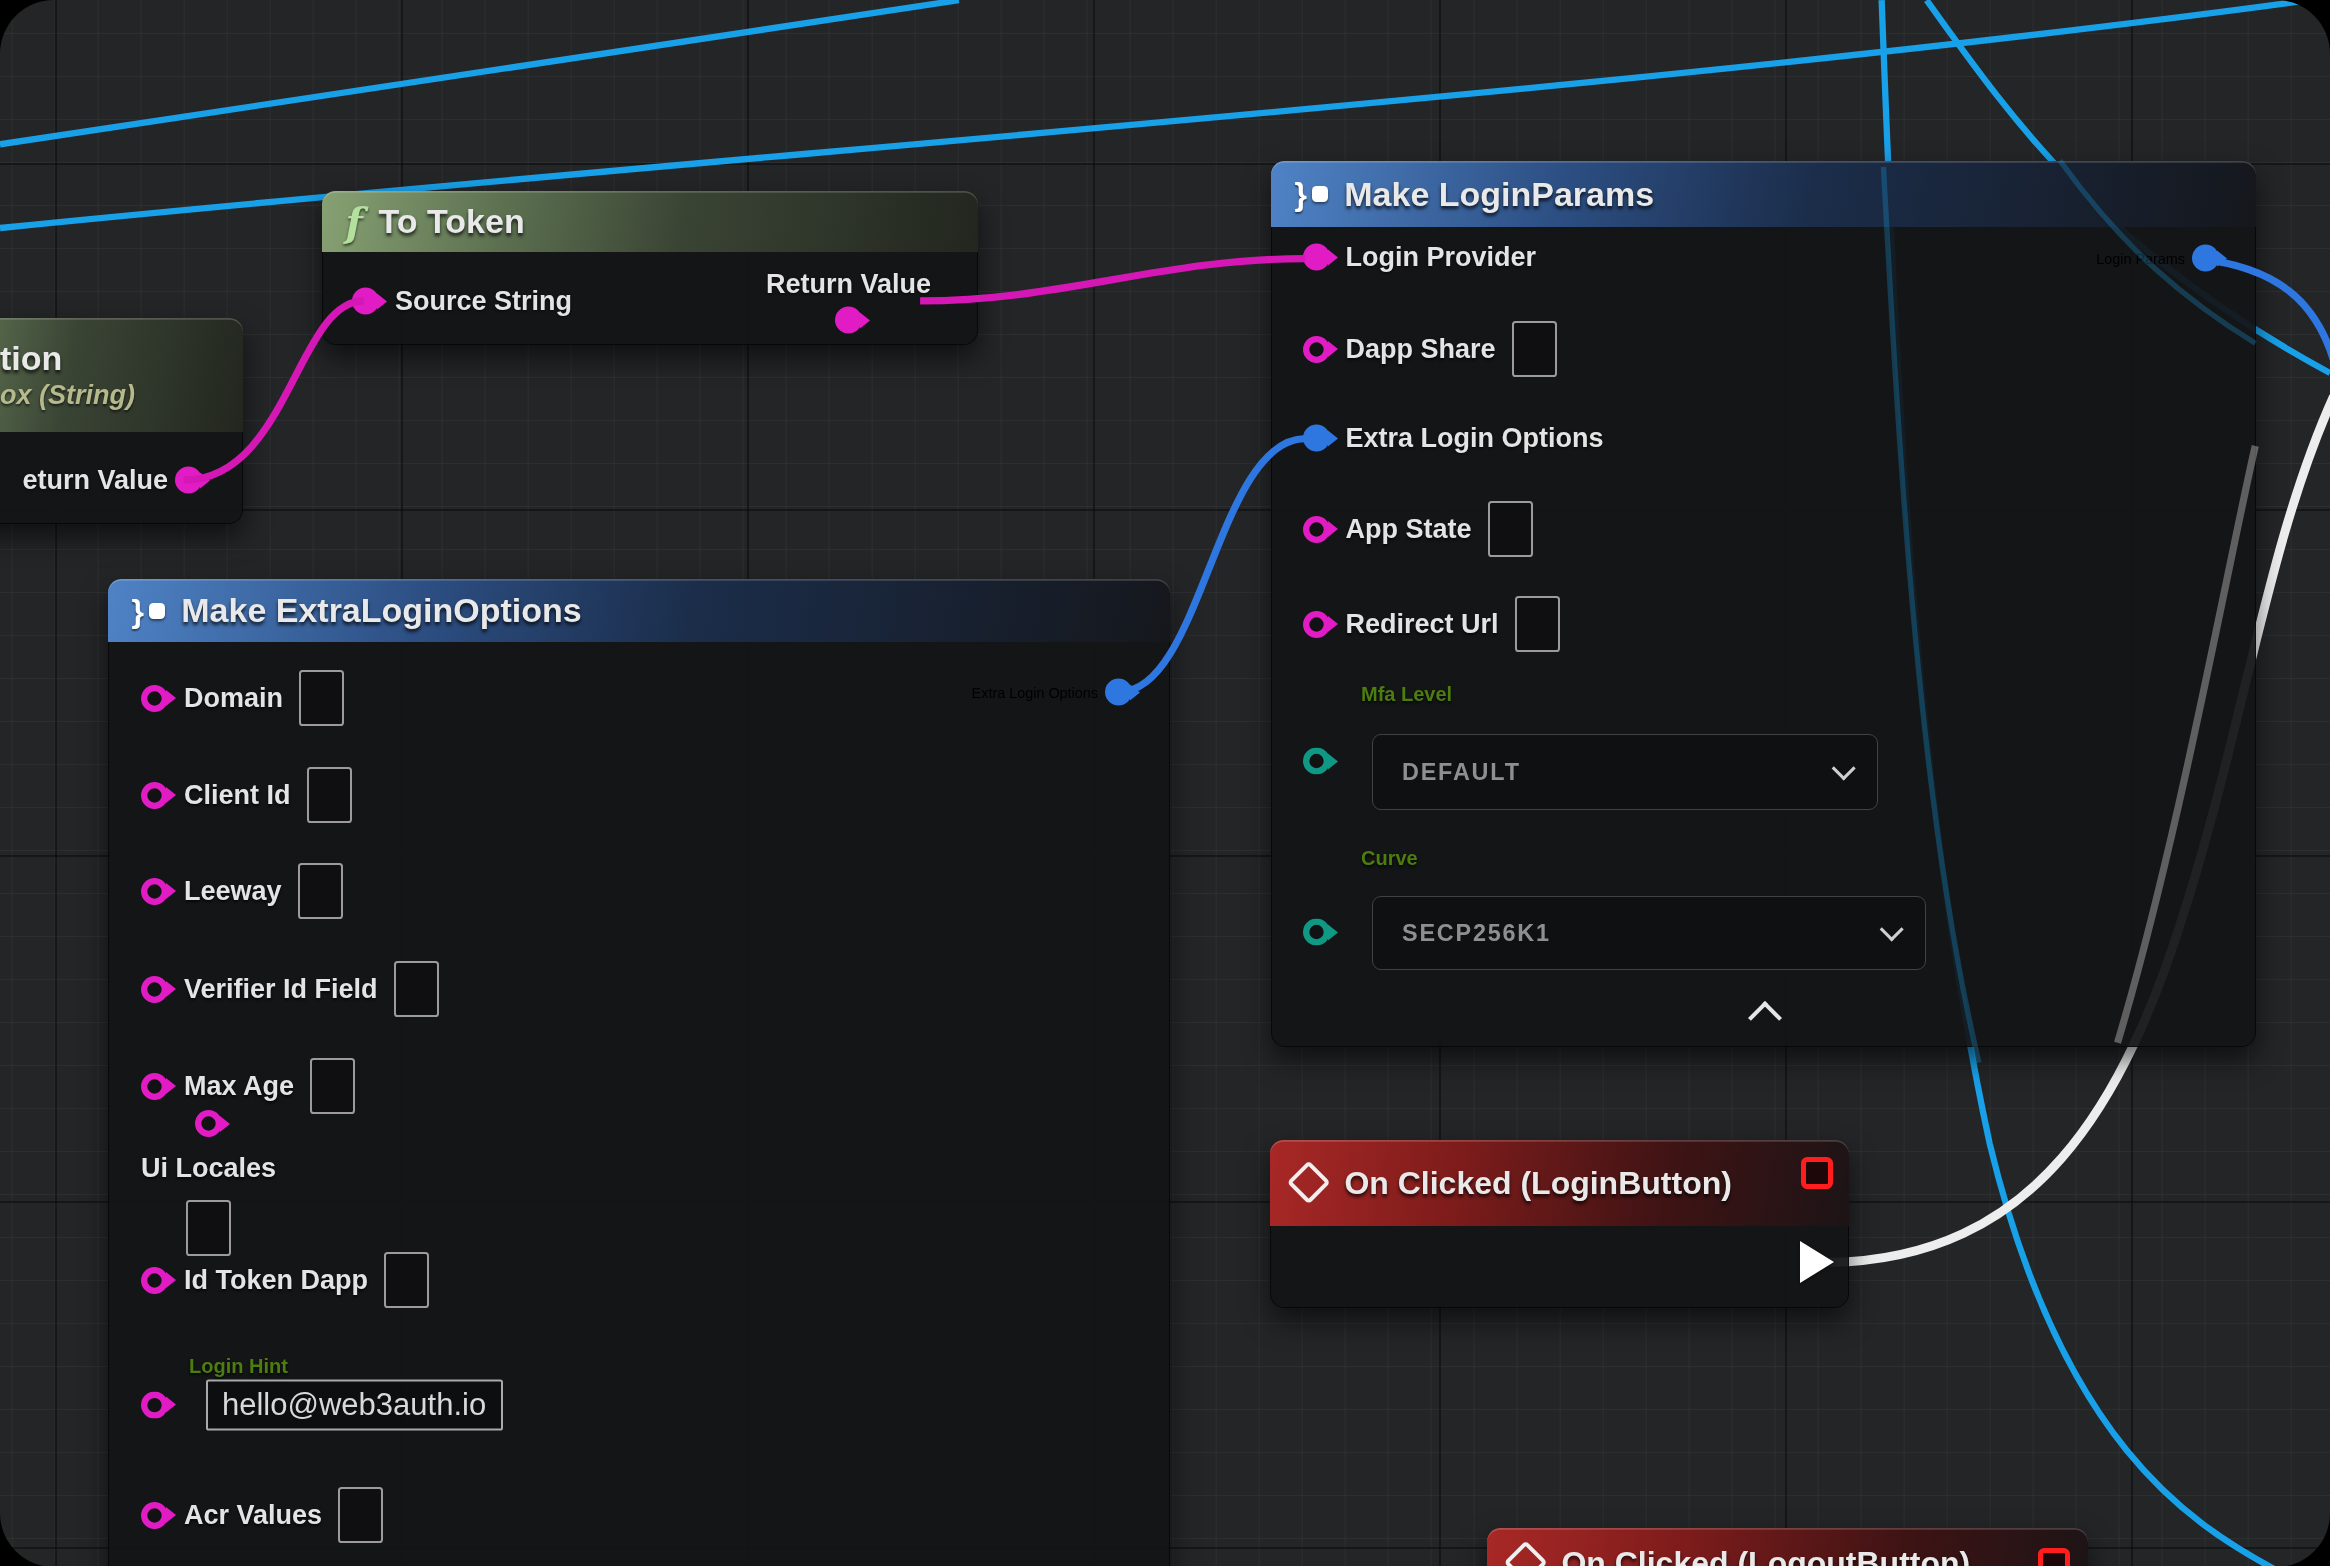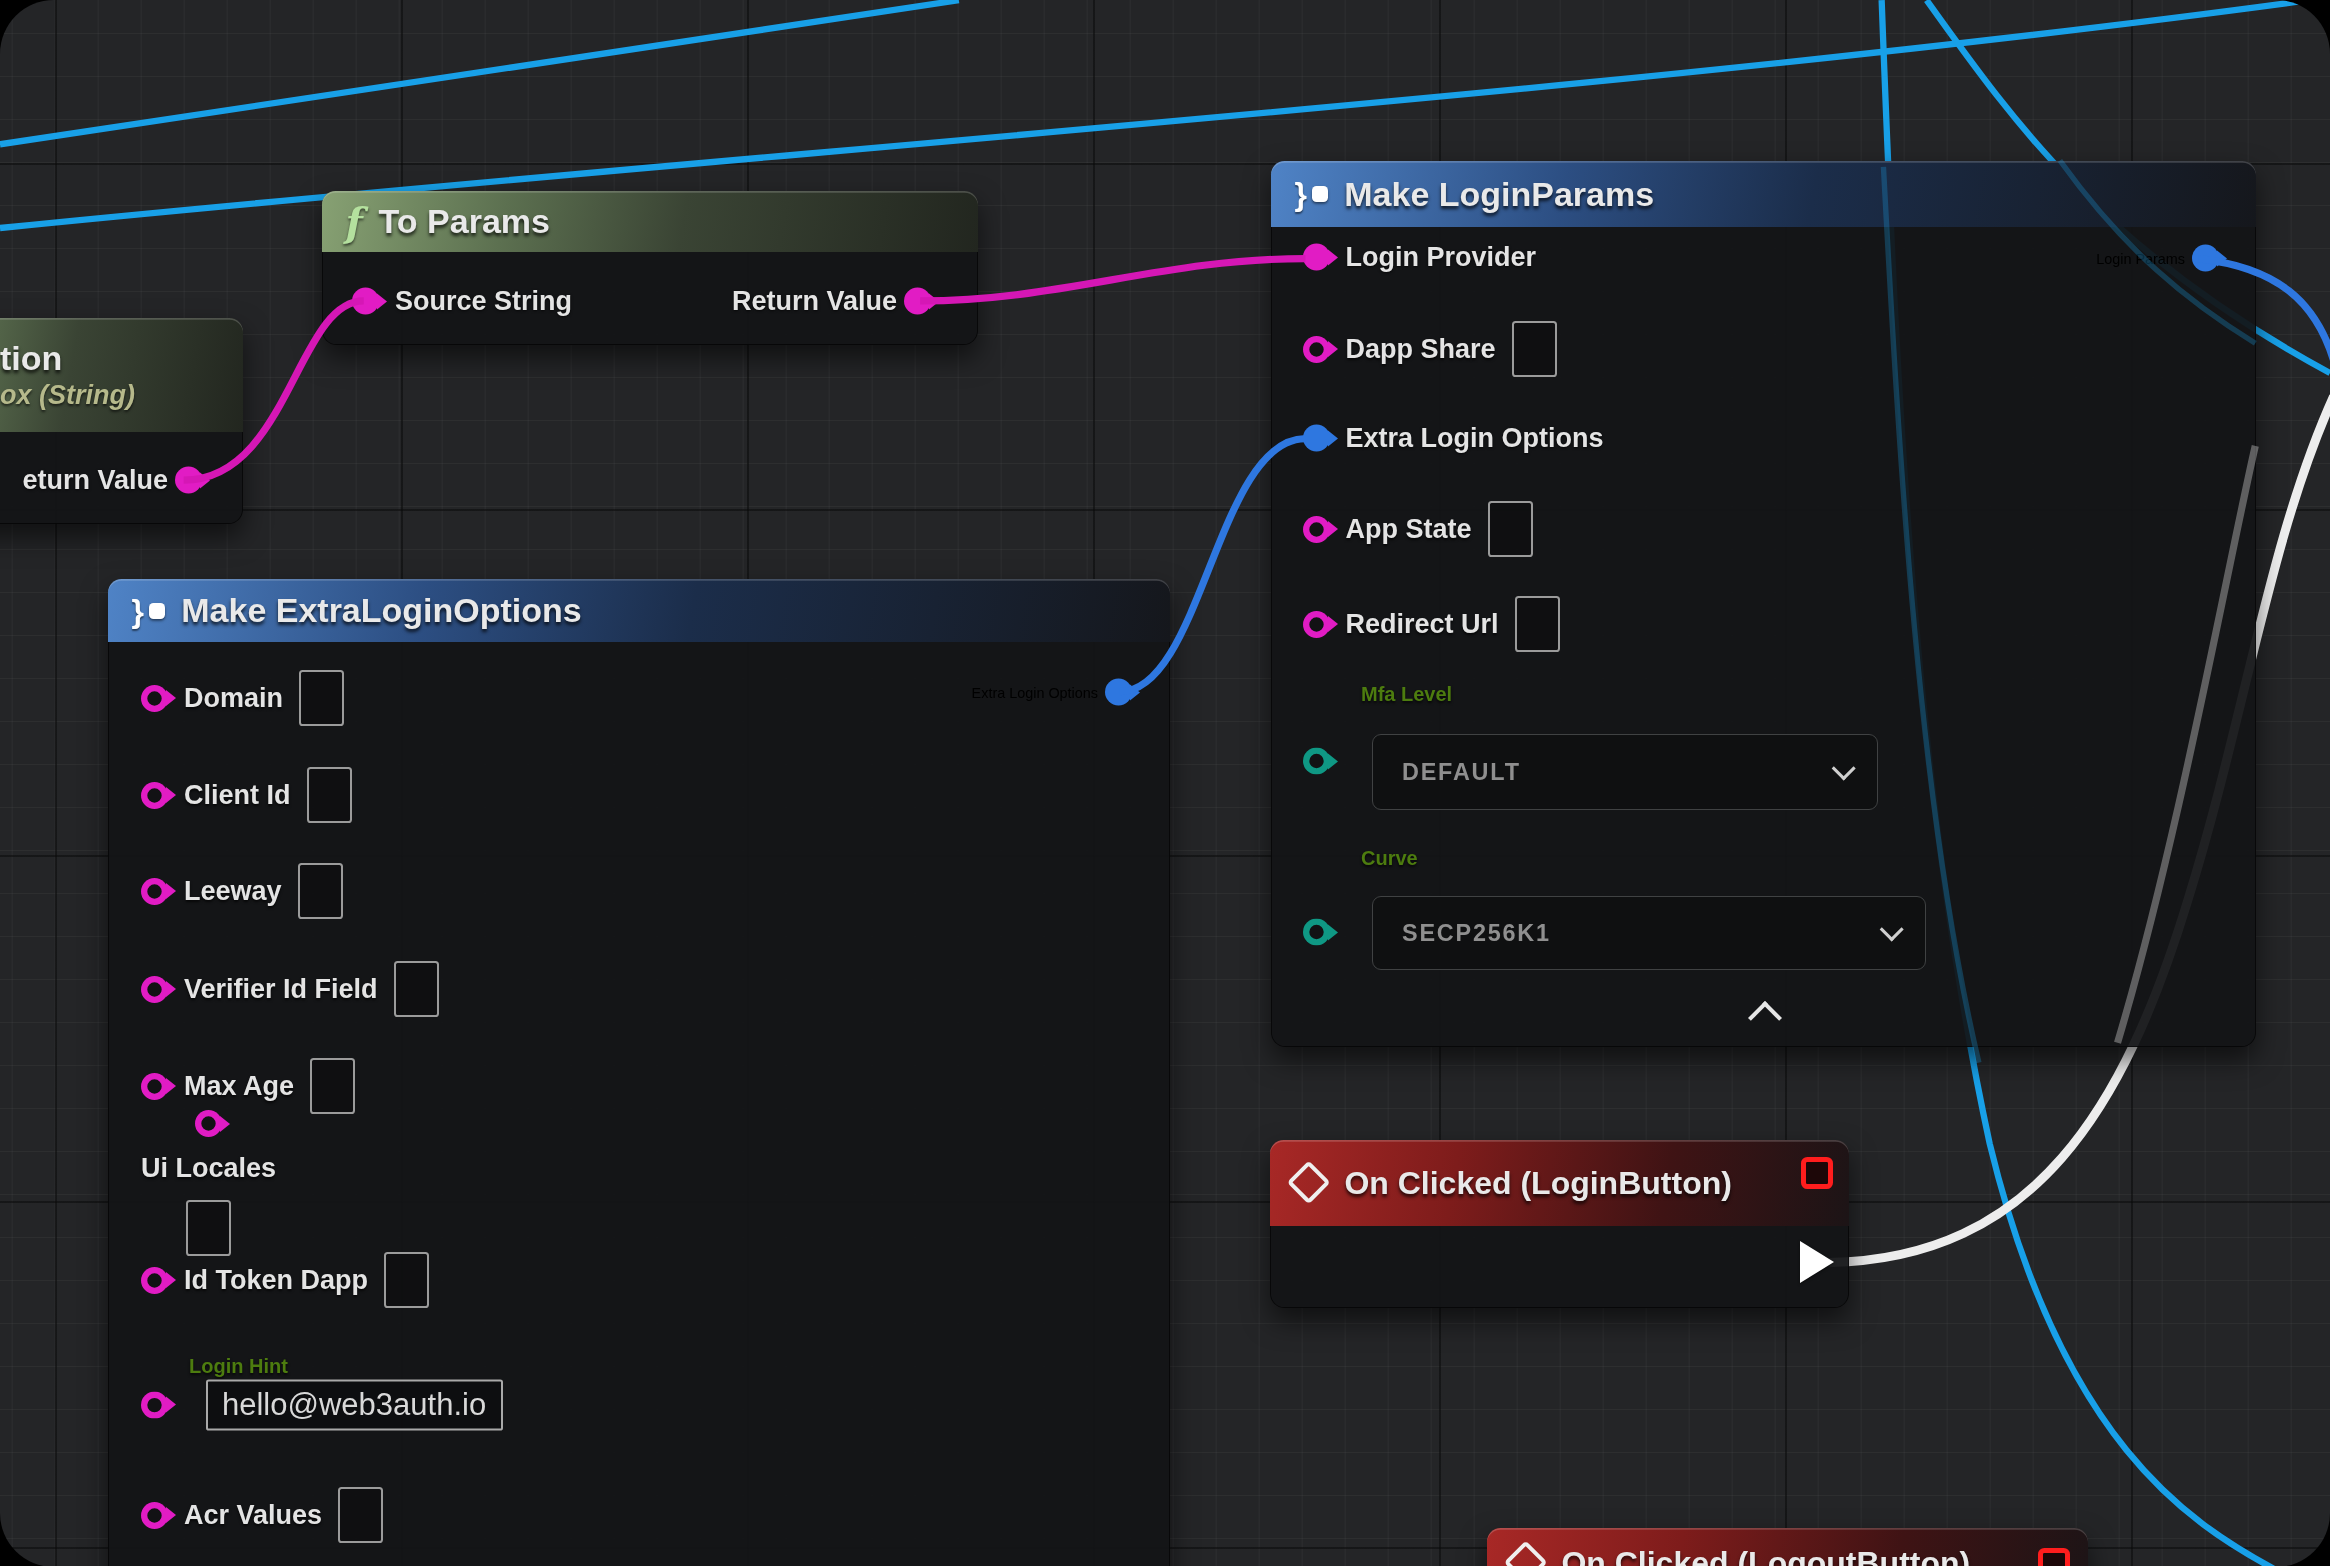--- a/index.html
+++ b/index.html
@@ -89,27 +89,27 @@
       </div>
       <div class="out-row" style="right:41px;top:162px;">
         <span class="plabel" style="font-size:27px;font-weight:700;color:#e4e4e4;text-shadow:0 1.8px 2.7px rgba(0,0,0,.7);">eturn Value</span>
         <span class="pin filled c-magenta"></span>
       </div>
     </div>
 
     <div class="node" style="left:322px;top:191px;width:656px;height:154px;">
       <div class="nhead head-green" style="height:61px;">
         <span class="fn-icon">f</span>
-        <span class="title">To Params</span>
+        <span class="title">To Token</span>
       </div>
       <div class="row" style="left:30px;top:110px;">
         <span class="pin filled c-magenta"></span>
         <span class="plabel">Source String</span>
       </div>
-      <div class="out-row" style="right:47px;top:110px;">
+      <div class="out-row" style="right:47px;top:110px;flex-direction:column;">
         <span class="plabel" style="font-size:27px;font-weight:700;color:#e4e4e4;text-shadow:0 1.8px 2.7px rgba(0,0,0,.7);">Return Value</span>
         <span class="pin filled c-magenta"></span>
       </div>
     </div>
 
     <div class="node" style="left:108px;top:579px;width:1062px;height:1062px;">
       <div class="nhead head-blue" style="height:63px;">
         <span class="struct-icon">
             <span class="brace">}</span>
             <span class="sq"></span>

